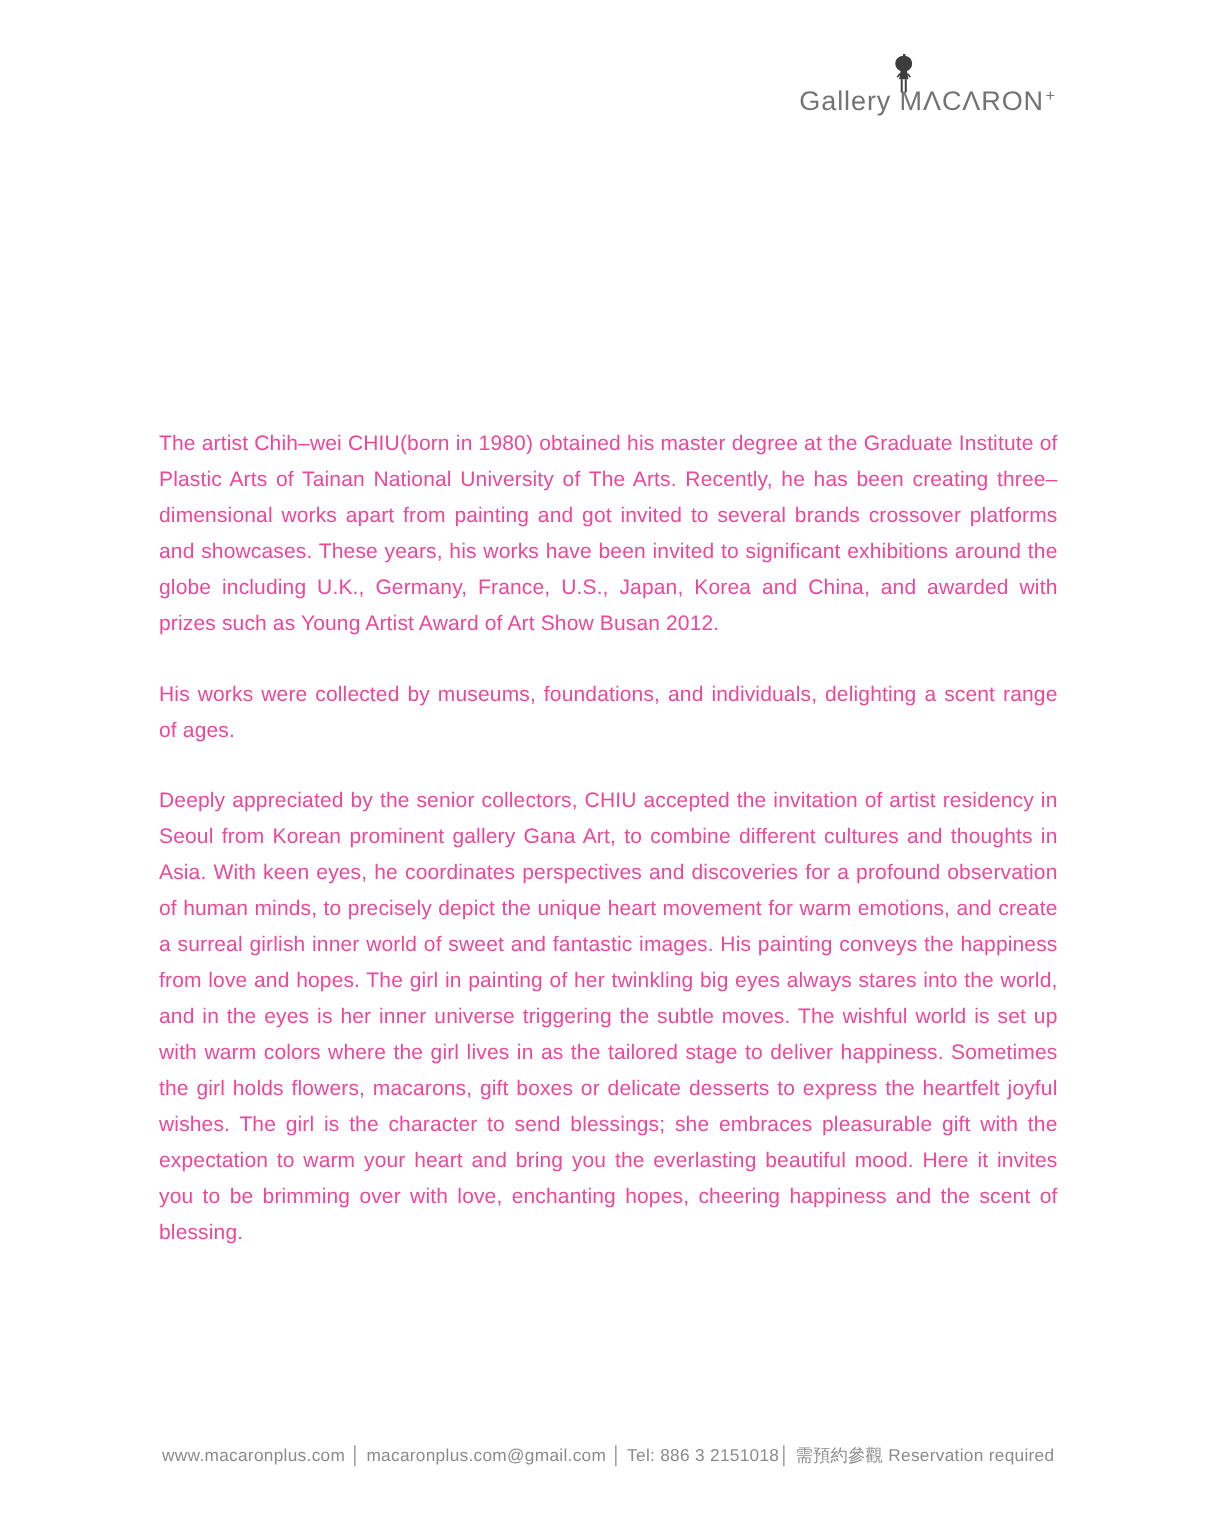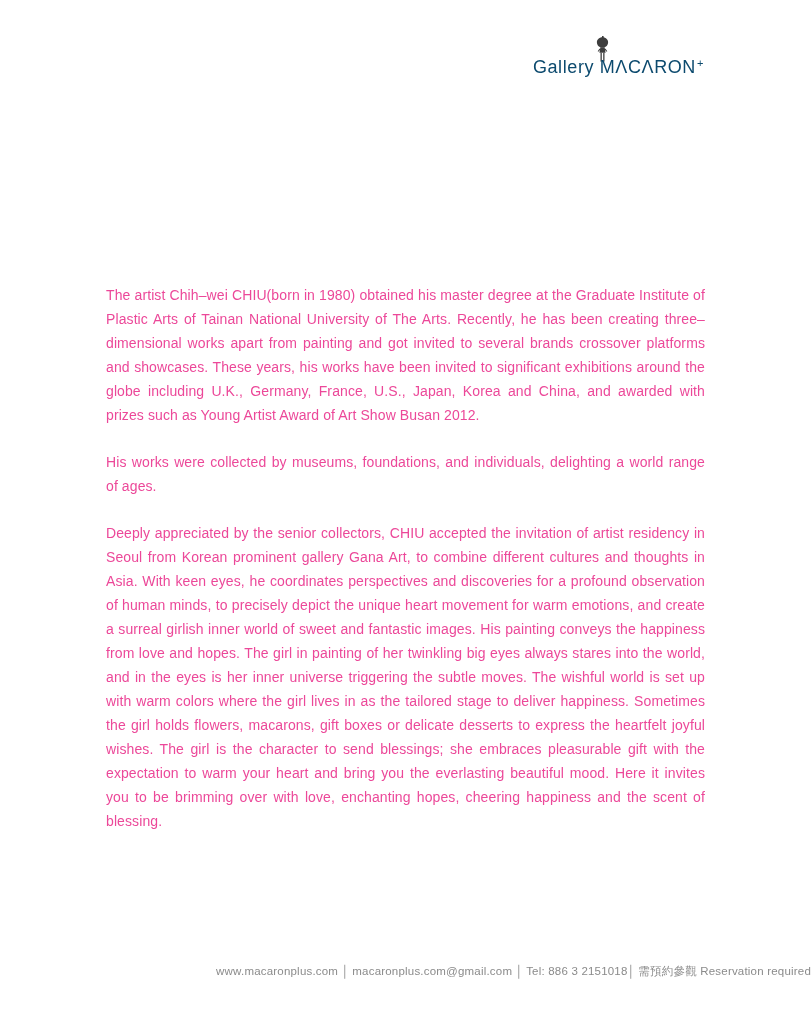--- a/index.html
+++ b/index.html
@@ -29,21 +29,21 @@
     height: 27px;
     display: block;
   }
   .logo-text {
     position: absolute;
     top: 21px;
     right: 0;
     white-space: nowrap;
     font-size: 18px;
     letter-spacing: 0.6px;
-    color: #0c4a6e;
+    color: #737373;
     margin-left: 18px;
   }
   .logo-plus {
     font-size: 11px;
     line-height: 1;
     position: relative;
     top: -6px;
     margin-left: 1px;
   }
 
@@ -61,21 +61,21 @@
   }
   .para { margin: 0 0 23px 0; }
   .para:last-child { margin-bottom: 13px; }
 
   
   .footer {
     position: absolute;
     top: 961px;
     left: 0;
     width: 811px;
-    text-align: right;
+    text-align: center;
     font-size: 11.5px;
     line-height: 21px;
     color: #8b8b8b;
     letter-spacing: 0.2px;
   }
   .footer-line { white-space: nowrap; }
 </style>
 </head>
 <body>
 
@@ -93,21 +93,21 @@
           <rect x="5.5" y="16.8" width="1.3" height="8.8"></rect>
           <rect x="8.2" y="16.8" width="1.3" height="8.8"></rect>
         </g>
       </svg>
     </span>
     <div class="logo-text"><span>Gallery MΛCΛRON</span><span class="logo-plus">+</span></div>
   </header>
 
   <main class="article">
     <p class="para">The artist Chih–wei CHIU(born in 1980) obtained his master degree at the Graduate Institute of Plastic Arts of Tainan National University of The Arts. Recently, he has been creating three–dimensional works apart from painting and got invited to several brands crossover platforms and showcases. These years, his works have been invited to significant exhibitions around the globe including U.K., Germany, France, U.S., Japan, Korea and China, and awarded with prizes such as Young Artist Award of Art Show Busan 2012.</p>
-    <p class="para">His works were collected by museums, foundations, and individuals, delighting a world range of ages.</p>
+    <p class="para">His works were collected by museums, foundations, and individuals, delighting a scent range of ages.</p>
     <p class="para">Deeply appreciated by the senior collectors, CHIU accepted the invitation of artist residency in Seoul from Korean prominent gallery Gana Art, to combine different cultures and thoughts in Asia. With keen eyes, he coordinates perspectives and discoveries for a profound observation of human minds, to precisely depict the unique heart movement for warm emotions, and create a surreal girlish inner world of sweet and fantastic images. His painting conveys the happiness from love and hopes. The girl in painting of her twinkling big eyes always stares into the world, and in the eyes is her inner universe triggering the subtle moves. The wishful world is set up with warm colors where the girl lives in as the tailored stage to deliver happiness. Sometimes the girl holds flowers, macarons, gift boxes or delicate desserts to express the heartfelt joyful wishes. The girl is the character to send blessings; she embraces pleasurable gift with the expectation to warm your heart and bring you the everlasting beautiful mood. Here it invites you to be brimming over with love, enchanting hopes, cheering happiness and the scent of blessing.</p>
   </main>
 
   <footer class="footer">
     <div class="footer-line">www.macaronplus.com │ macaronplus.com@gmail.com │ Tel: 886 3 2151018│ 需預約參觀 Reservation required</div>
   </footer>
 
 </div>
 
 </body></html>

